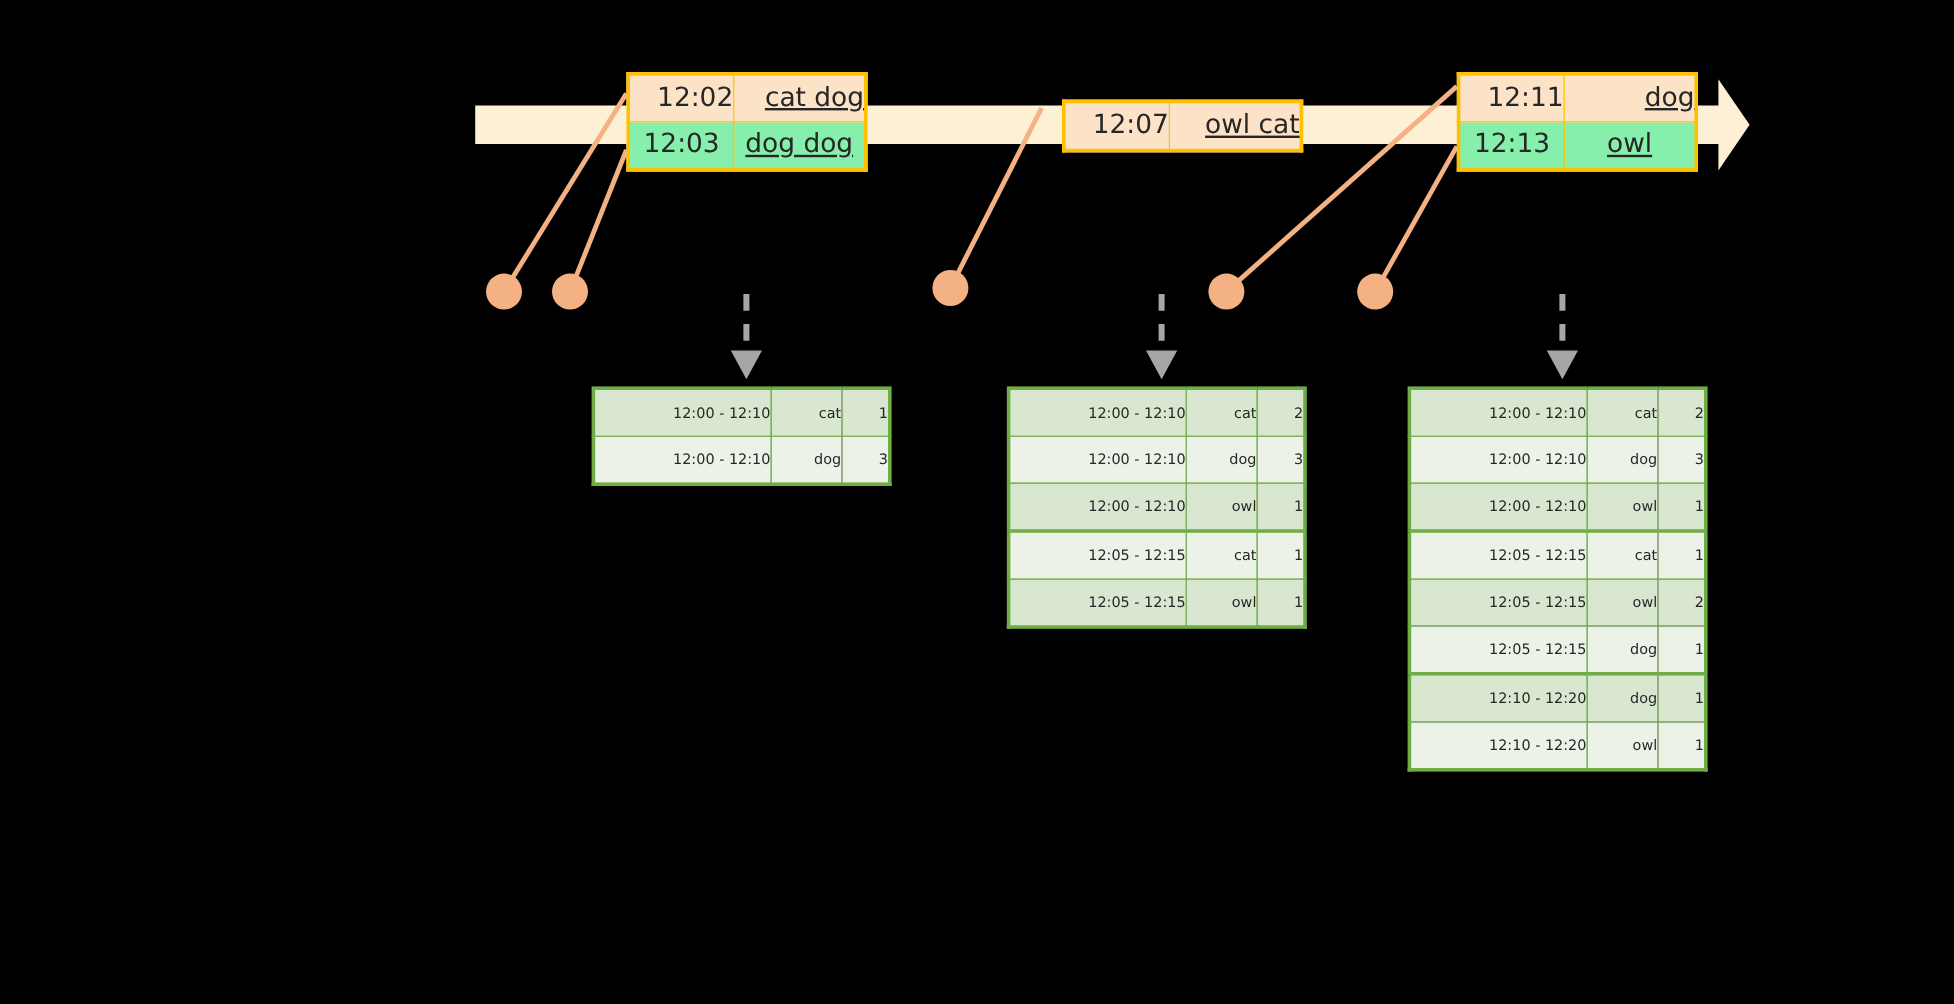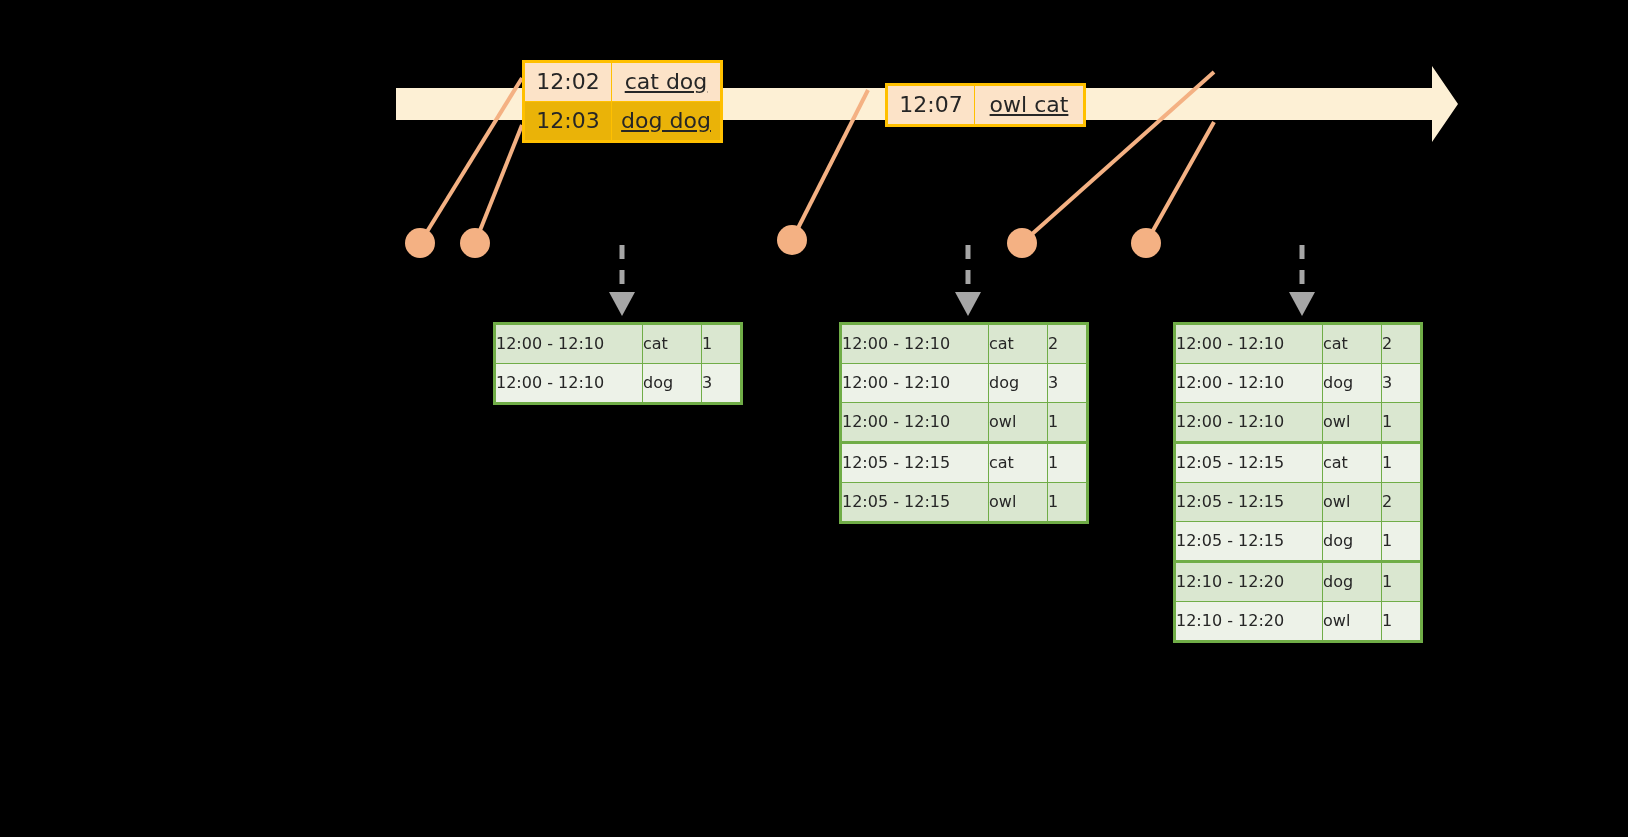--- a/index.html
+++ b/index.html
@@ -39,39 +39,40 @@
     font-size: 22px;
     color: #262626;
     text-align: center;
     padding: 0;
     height: 38px;
     line-height: 38px;
     white-space: nowrap;
   }
   .event-table tr.shade td {
     background: #FCE3C8;
+    text-align: right;
   }
   .event-table tr.plain td {
-    background: #eab308;
+    background: #86efac;
   }
   .ev-time { width: 86px; }
   .ev-words { width: 108px; text-decoration: underline; }
 
   
   .result-table {
     position: absolute;
     border-collapse: collapse;
     border: 3px solid #70AD47;
     z-index: 5;
   }
   .result-table td {
     border: 1px solid #70AD47;
-    font-size: 16px;
+    font-size: 12px;
     color: #262626;
-    text-align: left;
+    text-align: right;
     padding: 0;
     height: 38px;
     line-height: 38px;
     white-space: nowrap;
   }
   .result-table tr.shade td {
     background: #DAE7D0;
   }
   .result-table tr.plain td {
     background: #EDF2E8;
@@ -141,20 +142,32 @@
 
   <table class="event-table" style="left:868px; top:83px;margin-left:17px;">
     <tbody>
       <tr class="shade">
         <td class="ev-time">12:07</td>
         <td class="ev-words">owl cat</td>
       </tr>
     </tbody>
   </table>
 
+  <table class="event-table" style="left:1214px; top:60px;">
+    <tbody>
+      <tr class="shade">
+        <td class="ev-time">12:11</td>
+        <td class="ev-words">dog</td>
+      </tr>
+      <tr class="plain">
+        <td class="ev-time">12:13</td>
+        <td class="ev-words">owl</td>
+      </tr>
+    </tbody>
+  </table>
 
   <table class="result-table" style="left:493px; top:322px;">
     <tbody>
       <tr class="shade group-start">
         <td class="rs-window">12:00 - 12:10</td>
         <td class="rs-word">cat</td>
         <td class="rs-count">1</td>
       </tr>
       <tr class="plain">
         <td class="rs-window">12:00 - 12:10</td>

